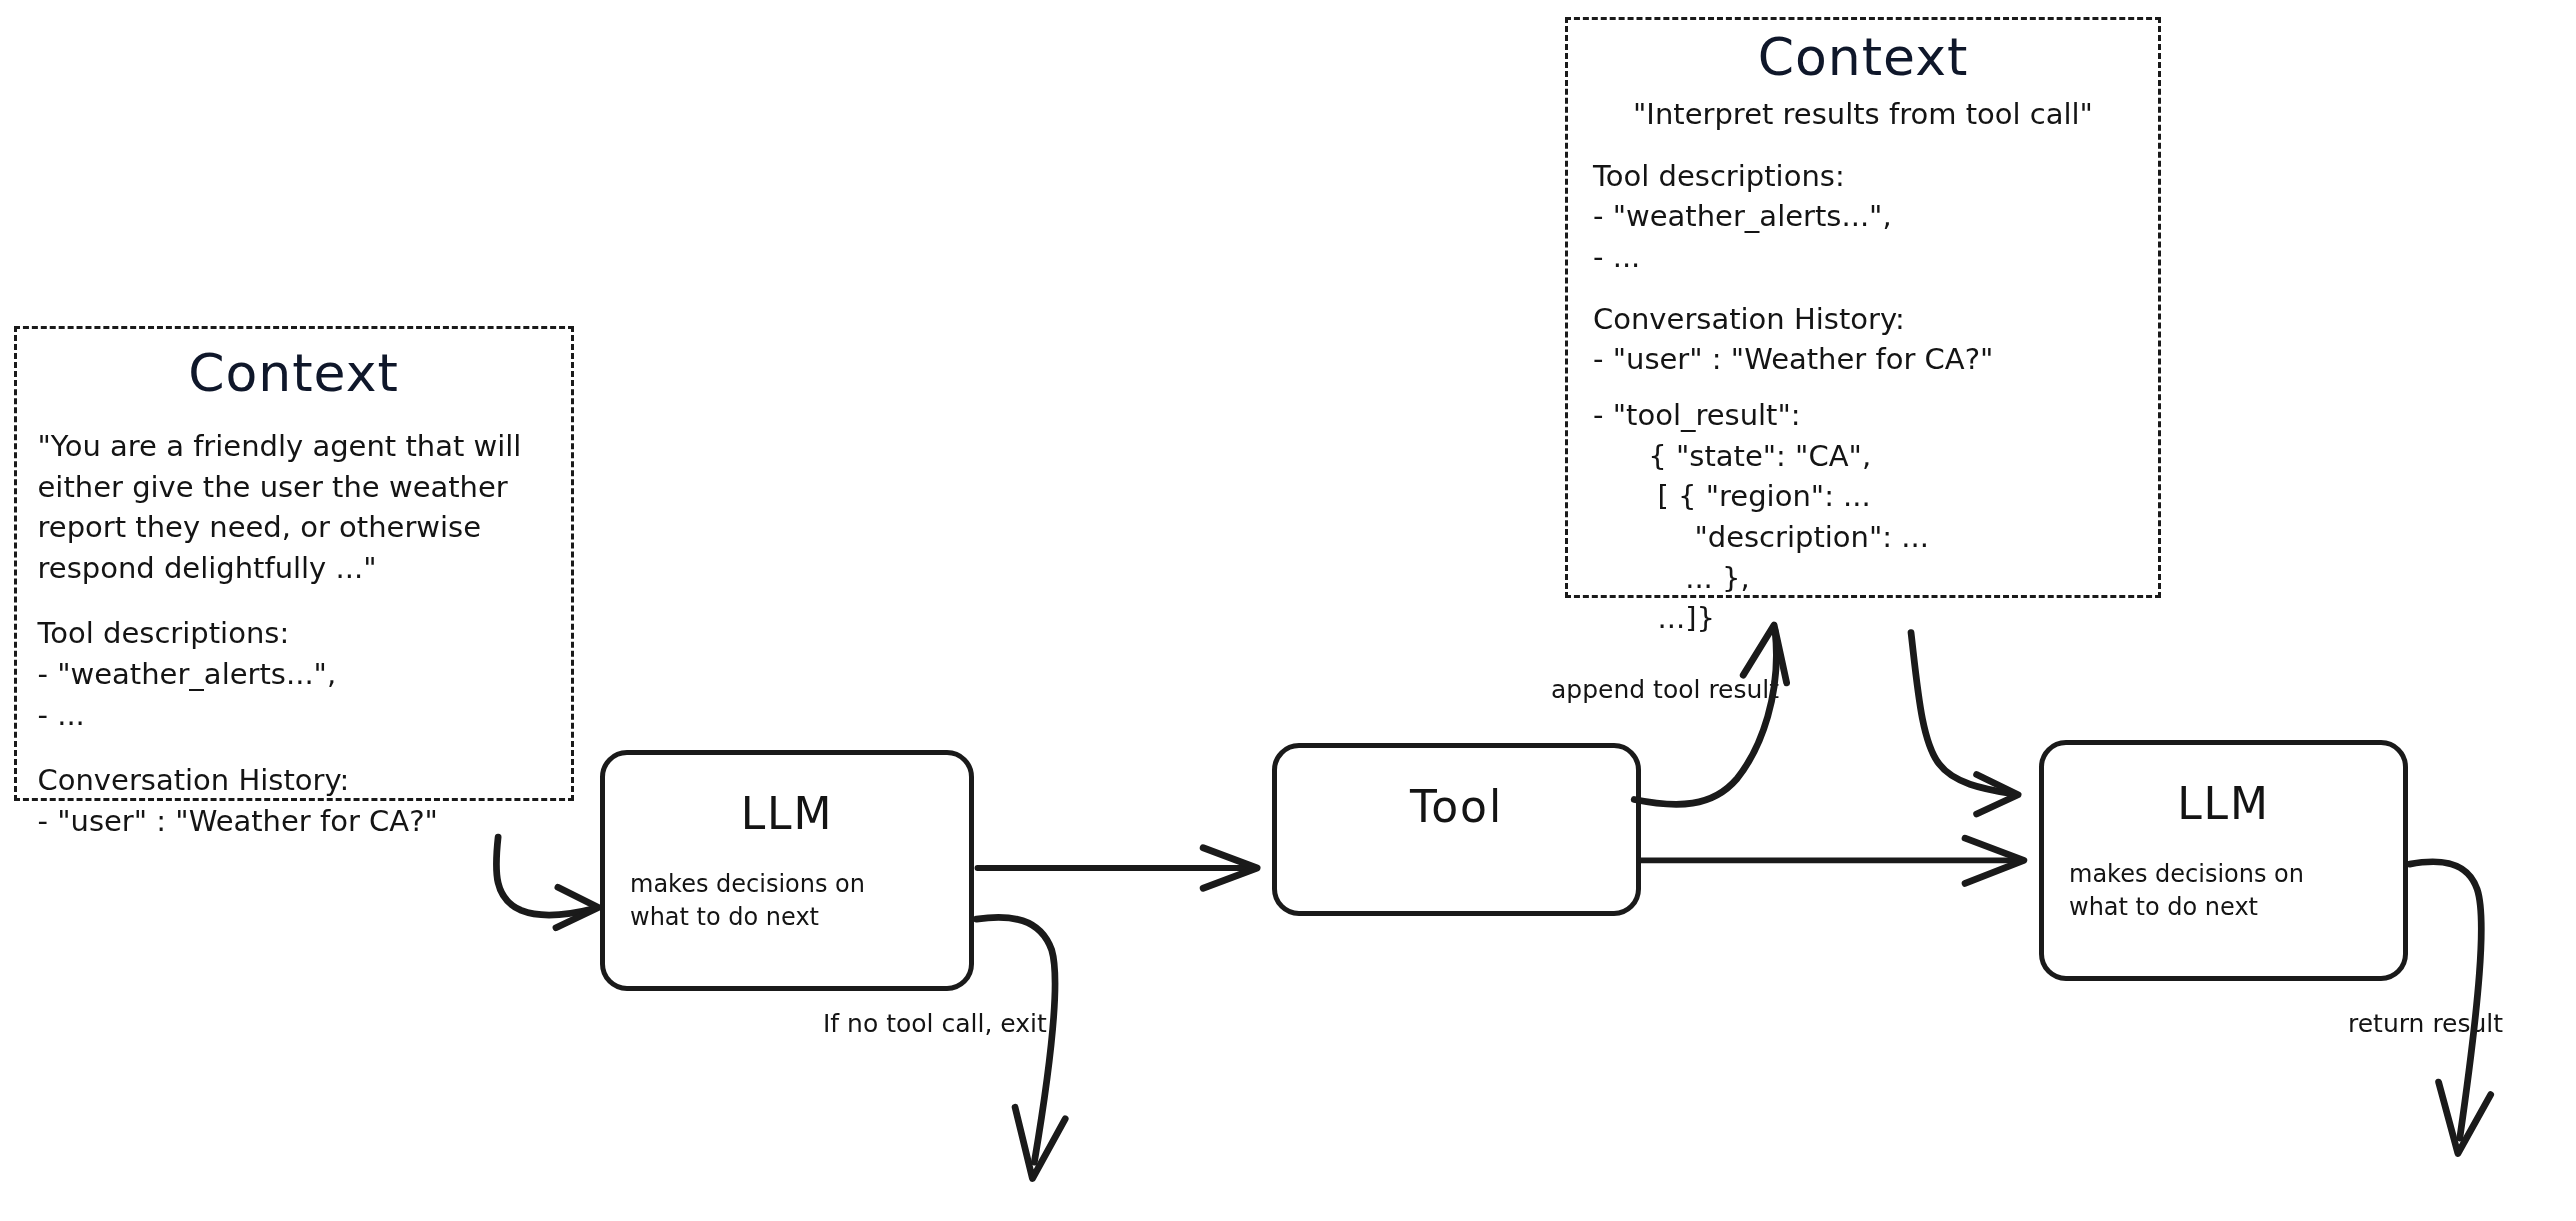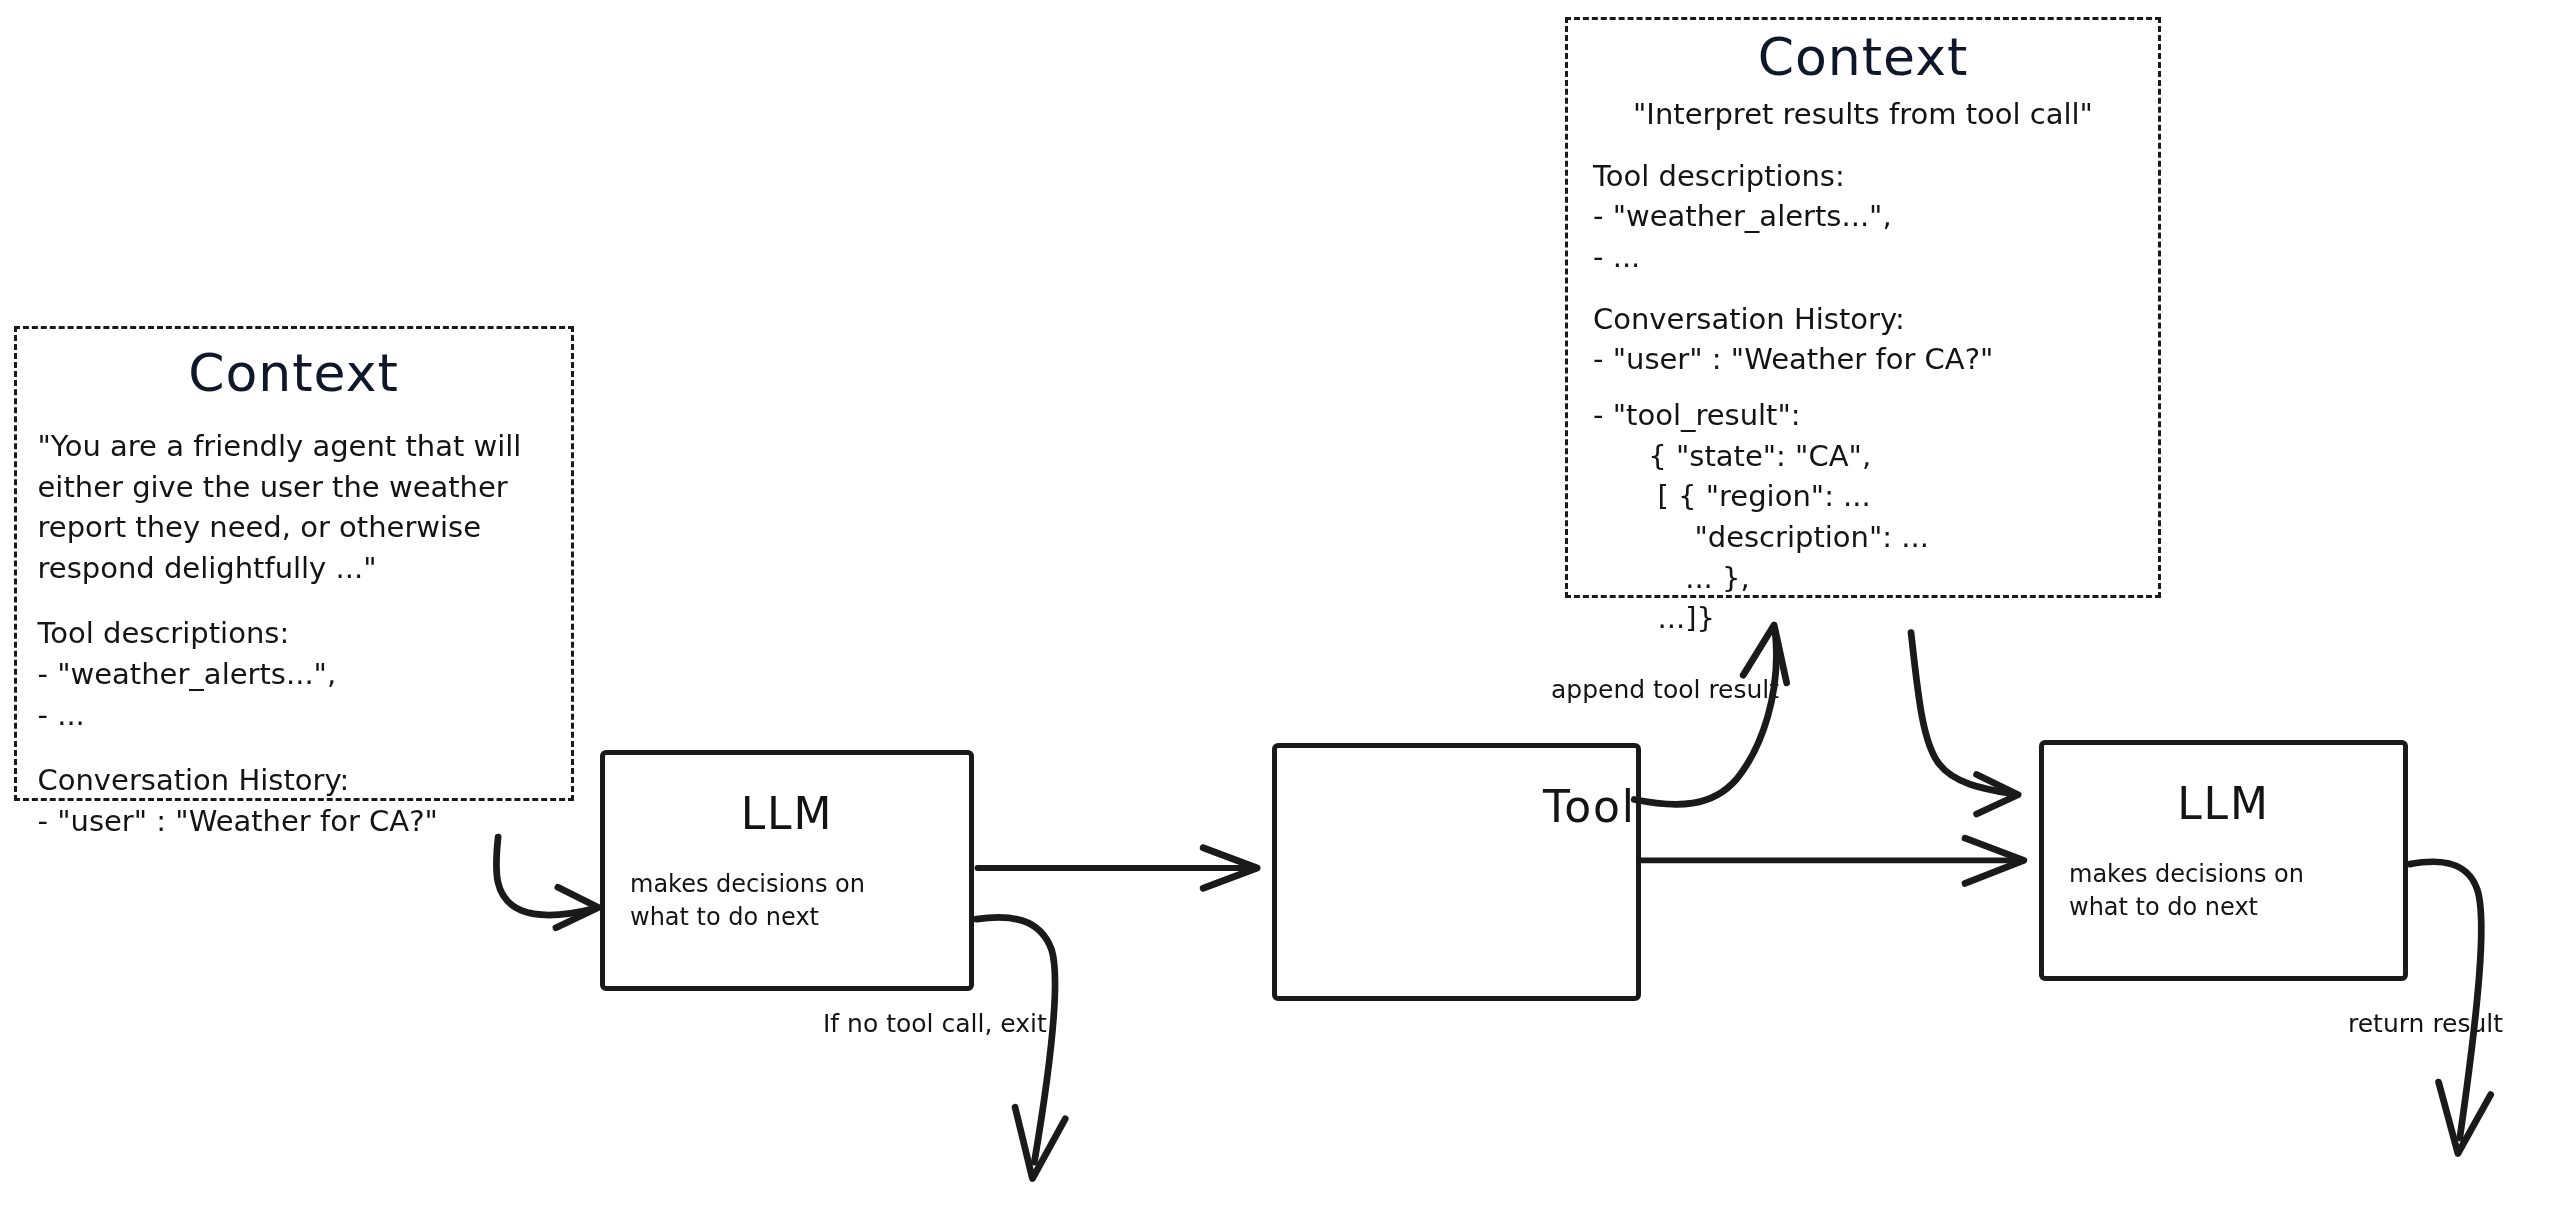--- a/index.html
+++ b/index.html
@@ -60,21 +60,21 @@
   #context-right .blk { margin-top: 21px; }
   #context-right .lead {
     text-align: center;
     margin-top: 9.6px;
   }
 
   
   .node-box {
     position: absolute;
     border: 5.8px solid #1a1a1a;
-    border-radius: 6px;
+    border-radius: 27px;
     box-sizing: border-box;
     background: #ffffff;
     display: flex;
     flex-direction: column;
     align-items: center;
     justify-content: flex-start;
   }
   .node-title {
     font-size: 44px;
     color: #141414;
@@ -84,21 +84,21 @@
   .node-sub {
     font-size: 24px;
     color: #141414;
     line-height: 1.38;
     margin-top: 29px;
     align-self: flex-start;
     padding-left: 25px;
     white-space: pre-line;
   }
   #node-llm-1 { left: 600px;  top: 750px; width: 374px; height: 241px; }
-  #node-tool  { left: 1272px; top: 743px; width: 369px; height: 258px; align-items: flex-end; }
+  #node-tool  { left: 1272px; top: 743px; width: 369px; height: 173px; }
   #node-llm-2 { left: 2039px; top: 740px; width: 369px; height: 241px; }
 
   
   .edge-label {
     position: absolute;
     font-size: 25px;
     color: #141414;
     white-space: nowrap;
   }
   #label-exit   { left: 823px;  top: 1009px; text-align: center; }

